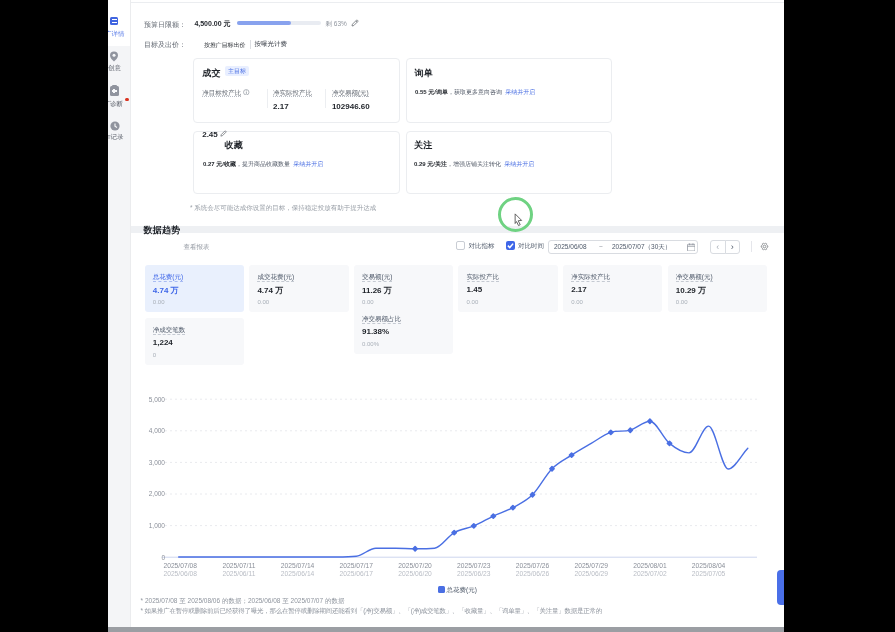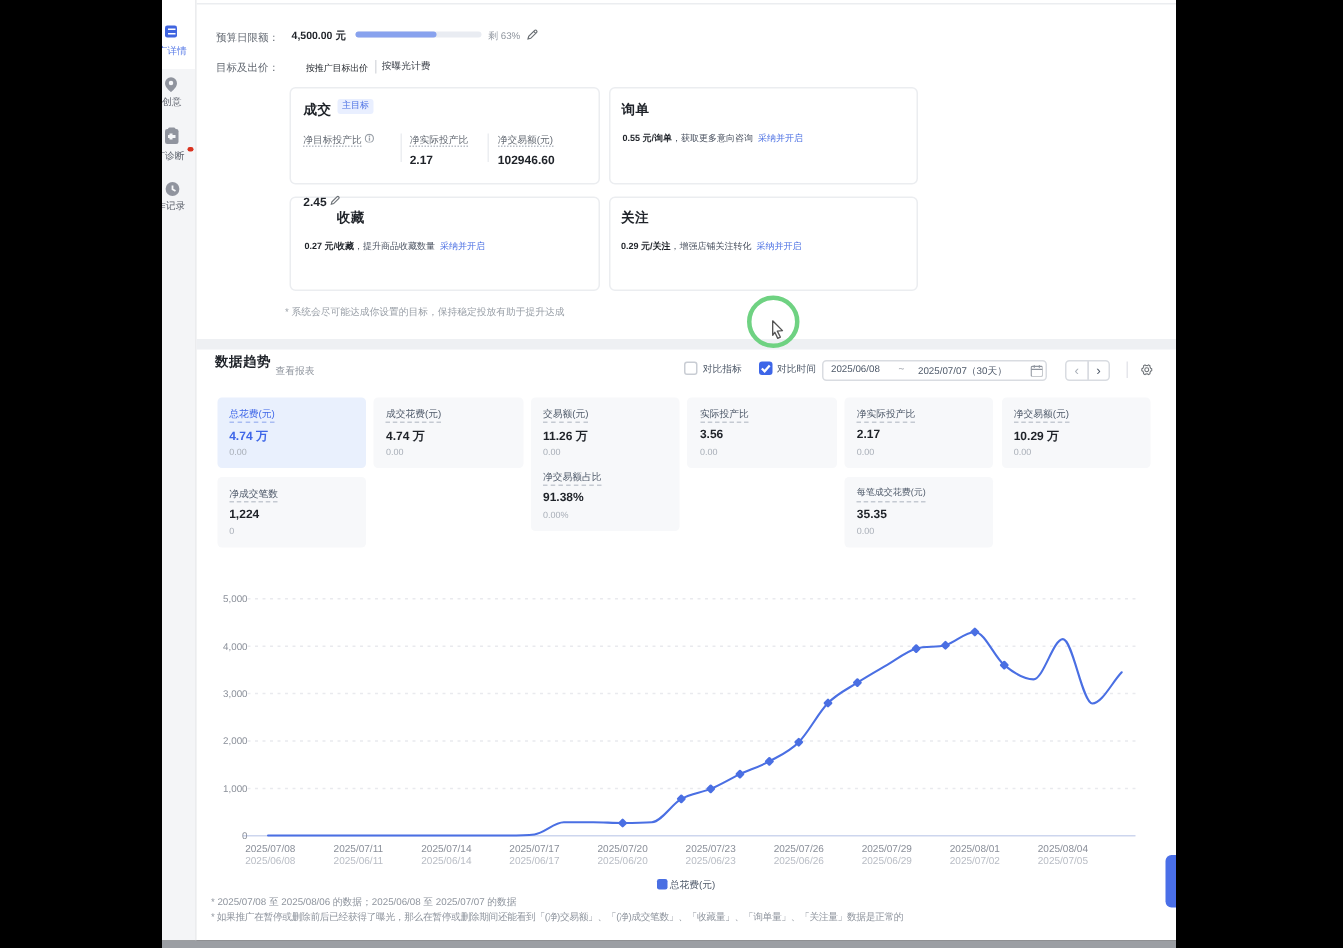--- a/index.html
+++ b/index.html
@@ -90,21 +90,21 @@
     <div class="ctitle" style="left:306.4px;top:66.5px;">询单</div>
     <div class="cdesc" style="left:307px;top:87.5px;"><b style="color:#1f2329;">0.55 元/询单</b>，获取更多意向咨询&nbsp;&nbsp;<span class="blue">采纳并开启</span></div>
     <div class="ctitle" style="left:94.5px;top:139px;margin-left:22px;">收藏</div>
     <div class="cdesc" style="left:95px;top:160.3px;"><b style="color:#1f2329;">0.27 元/收藏</b>，提升商品收藏数量&nbsp;&nbsp;<span class="blue">采纳并开启</span></div>
     <div class="ctitle" style="left:306px;top:139px;">关注</div>
     <div class="cdesc" style="left:306px;top:160.3px;"><b style="color:#1f2329;">0.29 元/关注</b>，增强店铺关注转化&nbsp;&nbsp;<span class="blue">采纳并开启</span></div>
     <div class="abs" style="left:82px;top:203.8px;font-size:6.5px;color:#9aa0a8;">* 系统会尽可能达成你设置的目标，保持稳定投放有助于提升达成</div>
 
     <div class="abs" style="left:23px;top:226px;width:653px;height:7px;background:#eef0f3;"></div>
 
-    <div class="abs" style="left:35.4px;top:235px;font-size:9px;font-weight:bold;color:#1f2329;letter-spacing:0.3px;">数据趋势</div>
+    <div class="abs" style="left:35.4px;top:224px;font-size:9px;font-weight:bold;color:#1f2329;letter-spacing:0.3px;">数据趋势</div>
     <div class="abs" style="left:75.6px;top:243.3px;font-size:6.5px;color:#8f959e;">查看报表</div>
     <div class="abs" style="left:348.4px;top:240.5px;width:9px;height:9px;border:1px solid #c9cdd4;border-radius:2px;background:#fff;"></div>
     <div class="abs" style="left:360.5px;top:242px;font-size:6.5px;color:#4e5969;">对比指标</div>
     <div class="abs" style="left:397.7px;top:240.5px;width:9px;height:9px;border-radius:2px;background:#3e66e8;">
         <svg width="9" height="9" viewBox="0 0 12 12" style="display:block">
           <path d="M2.5 6.2 L5 8.7 L9.5 3.5" fill="none" stroke="#fff" stroke-width="2"></path>
         </svg>
       </div>
     <div class="abs" style="left:410px;top:242px;font-size:6.5px;color:#4e5969;">对比时间</div>
     <div class="abs" style="left:440px;top:239.5px;width:150px;height:14px;border:1px solid #d9dce1;border-radius:3px;background:#fff;"></div>
@@ -131,21 +131,21 @@
 <span class="mval" style="">4.74 万</span>
 <span class="msub">0.00</span>
       </div>
 <div class="mcard" style="left:245.7px;top:265.3px;">
 <span class="mlabel" style="font-size:6.5px;">交易额(元)</span>
 <span class="mval" style="">11.26 万</span>
 <span class="msub">0.00</span>
       </div>
 <div class="mcard" style="left:350.3px;top:265.3px;">
 <span class="mlabel" style="font-size:6.5px;">实际投产比</span>
-<span class="mval" style="">3.56</span>
+<span class="mval" style="">1.45</span>
 <span class="msub">0.00</span>
       </div>
 <div class="mcard" style="left:454.9px;top:265.3px;">
 <span class="mlabel" style="font-size:6.5px;">净实际投产比</span>
 <span class="mval" style="">2.17</span>
 <span class="msub">0.00</span>
       </div>
 <div class="mcard" style="left:559.5px;top:265.3px;">
 <span class="mlabel" style="font-size:6.5px;">净交易额(元)</span>
 <span class="mval" style="">10.29 万</span>
@@ -153,25 +153,20 @@
       </div>
 <div class="mcard" style="left:36.5px;top:318.2px;">
 <span class="mlabel" style="font-size:6.5px;">净成交笔数</span>
 <span class="mval" style="">1,224</span>
 <span class="msub">0</span>
       </div>
 <div class="mcard" style="left:245.7px;top:307px;">
 <span class="mlabel" style="font-size:6.5px;">净交易额占比</span>
 <span class="mval" style="">91.38%</span>
 <span class="msub">0.00%</span>
-      </div>
-<div class="mcard" style="left:454.9px;top:318.2px;">
-<span class="mlabel" style="font-size:6px;">每笔成交花费(元)</span>
-<span class="mval" style="">35.35</span>
-<span class="msub">0.00</span>
       </div>
     <svg class="abs" style="left:23px;top:385px;" width="653" height="200" viewBox="0 0 653 200">
 <line x1="34" y1="14.2" x2="626" y2="14.2" stroke="#e9eaee" stroke-width="1" stroke-dasharray="2 3"></line>
 <text x="34" y="16.5" text-anchor="end" font-size="6.5" fill="#8a8f99">5,000</text>
 <line x1="34" y1="45.8" x2="626" y2="45.8" stroke="#e9eaee" stroke-width="1" stroke-dasharray="2 3"></line>
 <text x="34" y="48.1" text-anchor="end" font-size="6.5" fill="#8a8f99">4,000</text>
 <line x1="34" y1="77.4" x2="626" y2="77.4" stroke="#e9eaee" stroke-width="1" stroke-dasharray="2 3"></line>
 <text x="34" y="79.7" text-anchor="end" font-size="6.5" fill="#8a8f99">3,000</text>
 <line x1="34" y1="109.0" x2="626" y2="109.0" stroke="#e9eaee" stroke-width="1" stroke-dasharray="2 3"></line>
 <text x="34" y="111.3" text-anchor="end" font-size="6.5" fill="#8a8f99">2,000</text>

